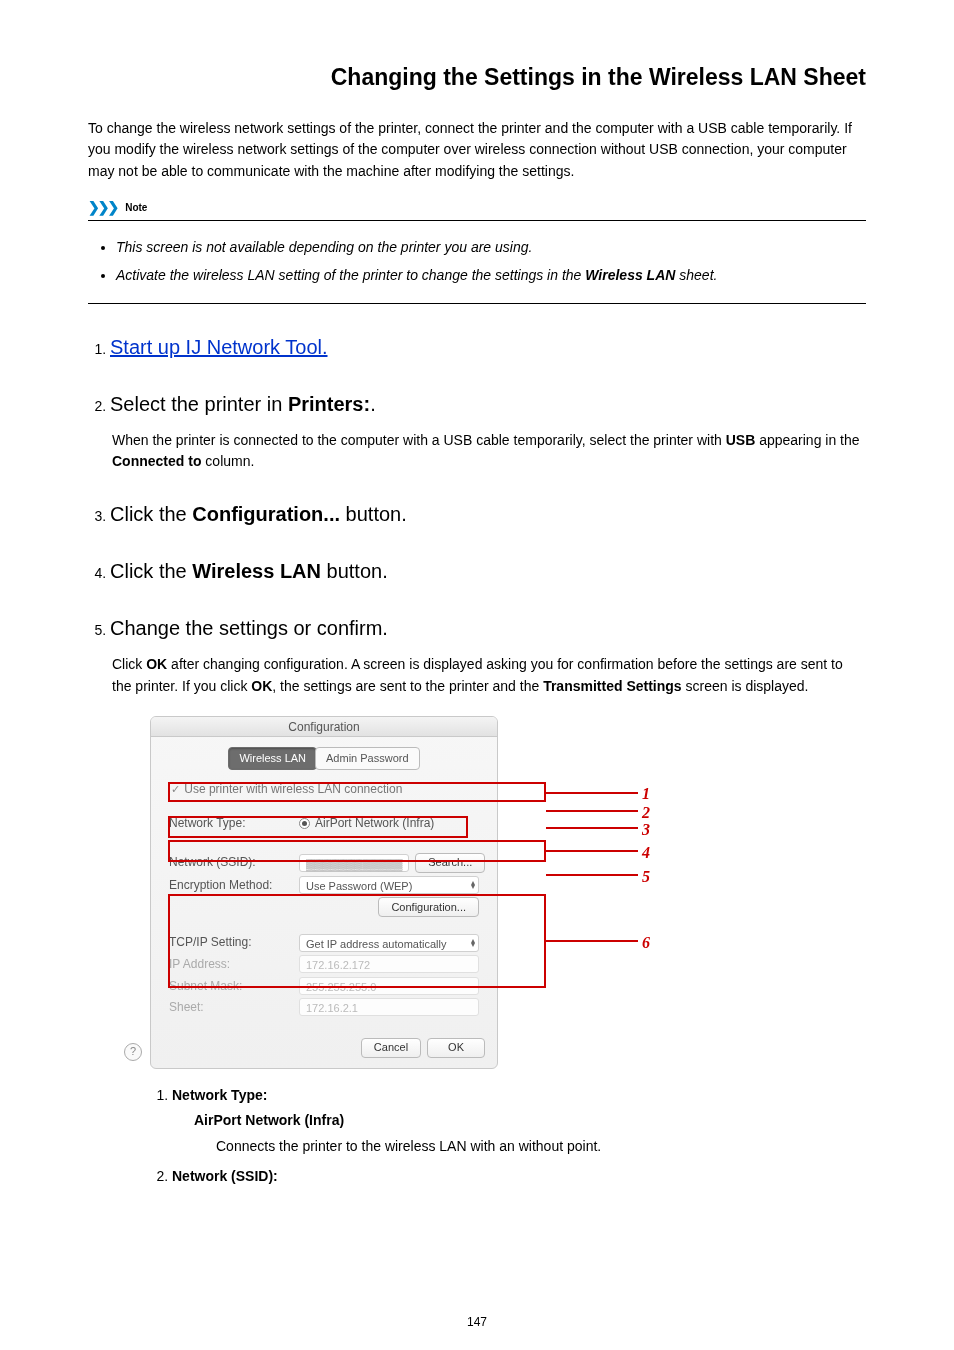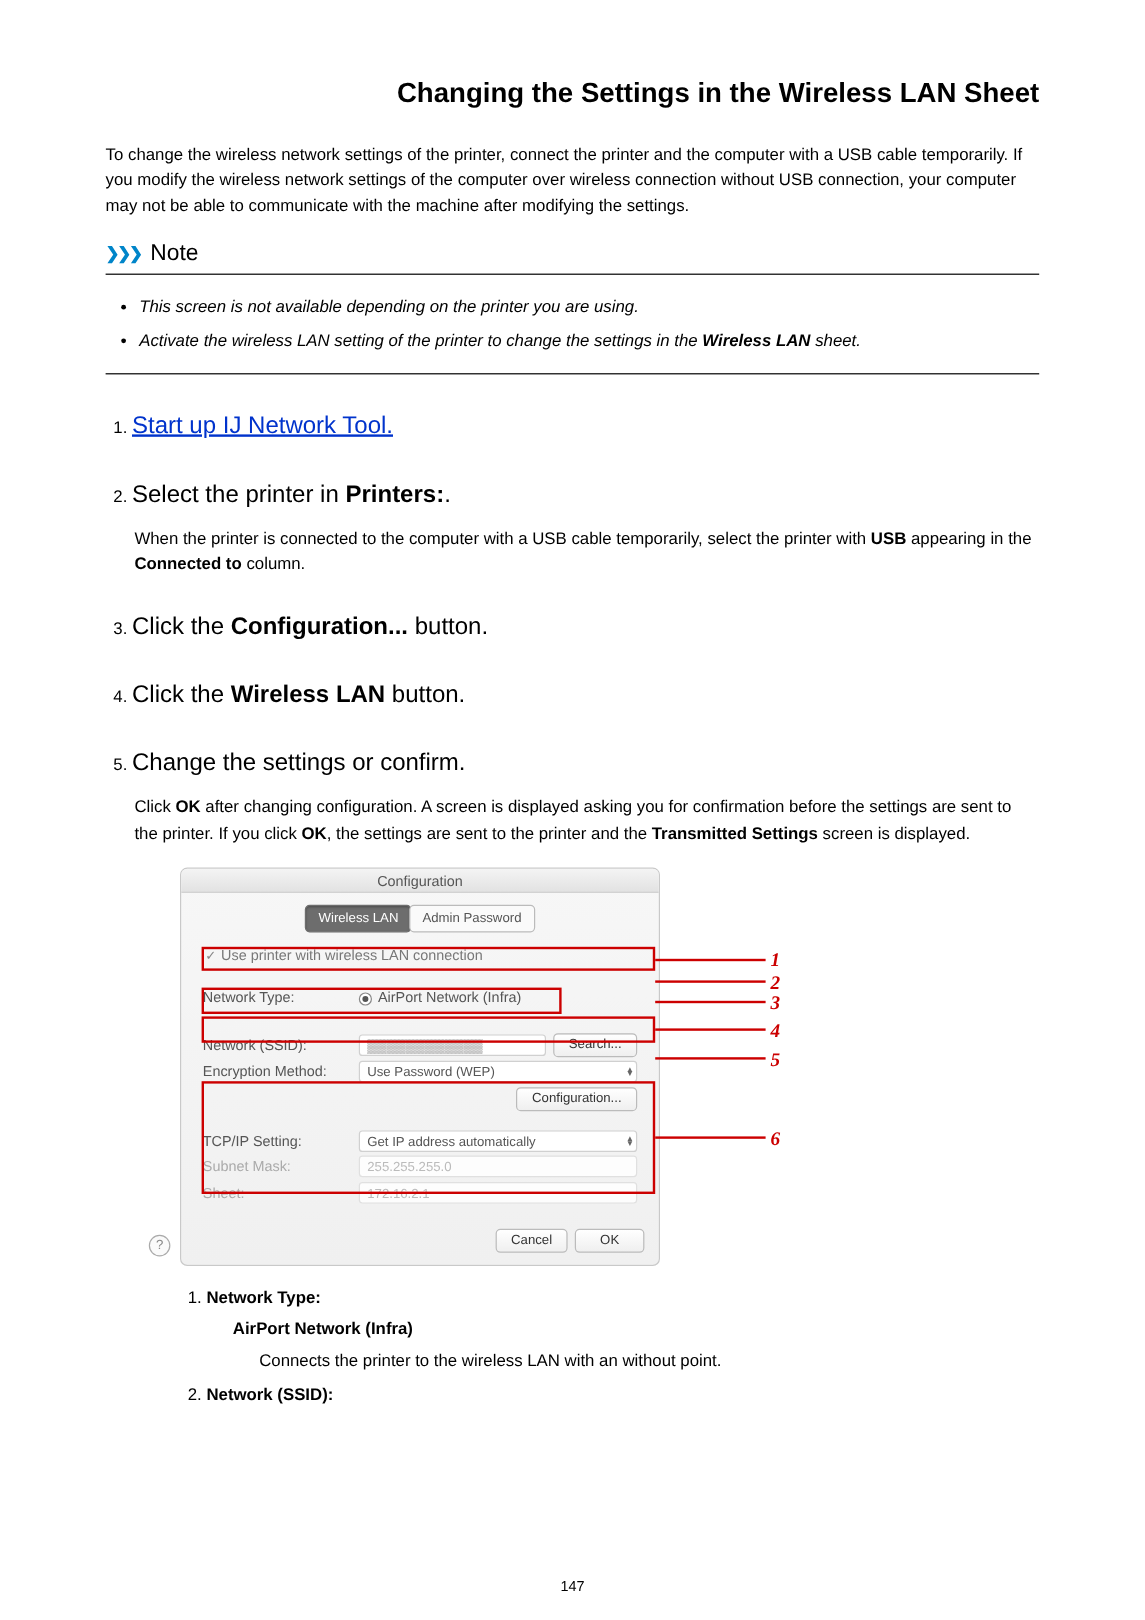--- a/index.html
+++ b/index.html
@@ -31,21 +31,21 @@
     align-items: center;
     border-bottom: 1px solid #000;
     padding-bottom: 2px;
   }
   .note-arrows {
     color: #0085c9;
     font-weight: bold;
     margin-right: 8px;
     letter-spacing: -2px;
   }
-  .note-title { font-weight: normal; font-size: 19px; }
+  .note-title { font-weight: bold; font-size: 10px; }
   .note-body {
     border-bottom: 1px solid #000;
     padding: 10px 0 10px 0;
     font-style: italic;
   }
   .note-ul { margin: 0; padding-left: 28px; }
   .note-ul li { margin: 6px 0; }
 
   ol.steps {
     list-style: decimal;
@@ -68,21 +68,21 @@
 
   b { font-weight: bold; }
 
   
   .figure {
     margin: 18px 0 6px 40px;
     position: relative;
     width: 556px;
   }
   .dialog {
-    width: 400px;
+    width: 348px;
     border: 1px solid #c9c9c9;
     border-radius: 6px;
     background: linear-gradient(#f7f7f7,#f0f0f0);
     overflow: hidden;
     font-size: 12px;
     color: #555;
     position: relative;
     margin-left: 0;
   }
   .dialog-titlebar {
@@ -331,20 +331,24 @@
 
             <div class="row">
               <div class="lbl">TCP/IP Setting:</div>
               <div class="select-wrap">
                 <div class="field">Get IP address automatically</div>
                 <div class="select-arrows">▴<br>▾</div>
               </div>
             </div>
 
             <div class="row">
+              <div class="lbl dim">IP Address:</div>
+              <div class="field dim">172.16.2.172</div>
+            </div>
+            <div class="row">
               <div class="lbl dim">Subnet Mask:</div>
               <div class="field dim">255.255.255.0</div>
             </div>
             <div class="row">
               <div class="lbl dim">Sheet:</div>
               <div class="field dim">172.16.2.1</div>
             </div>
           </div>
           <div class="dialog-footer">
             <div class="btn">Cancel</div>

